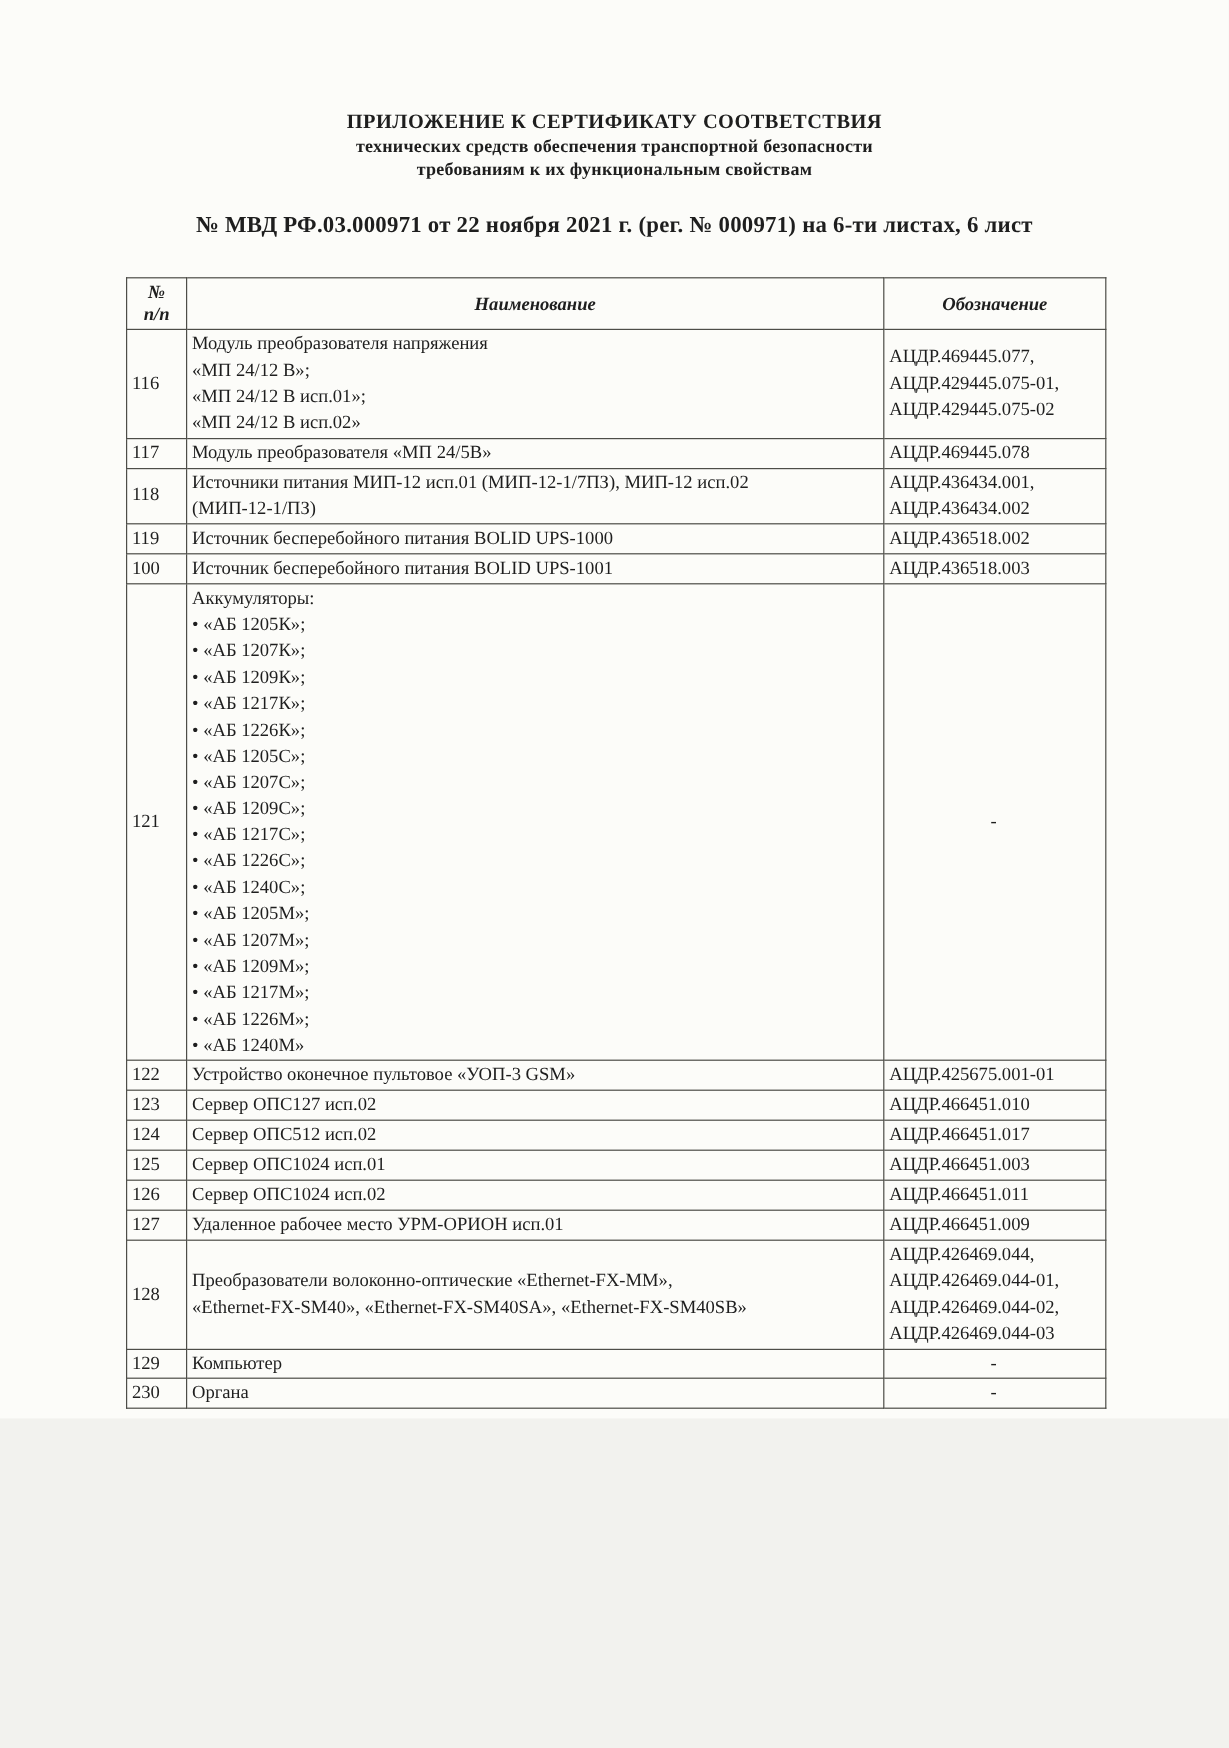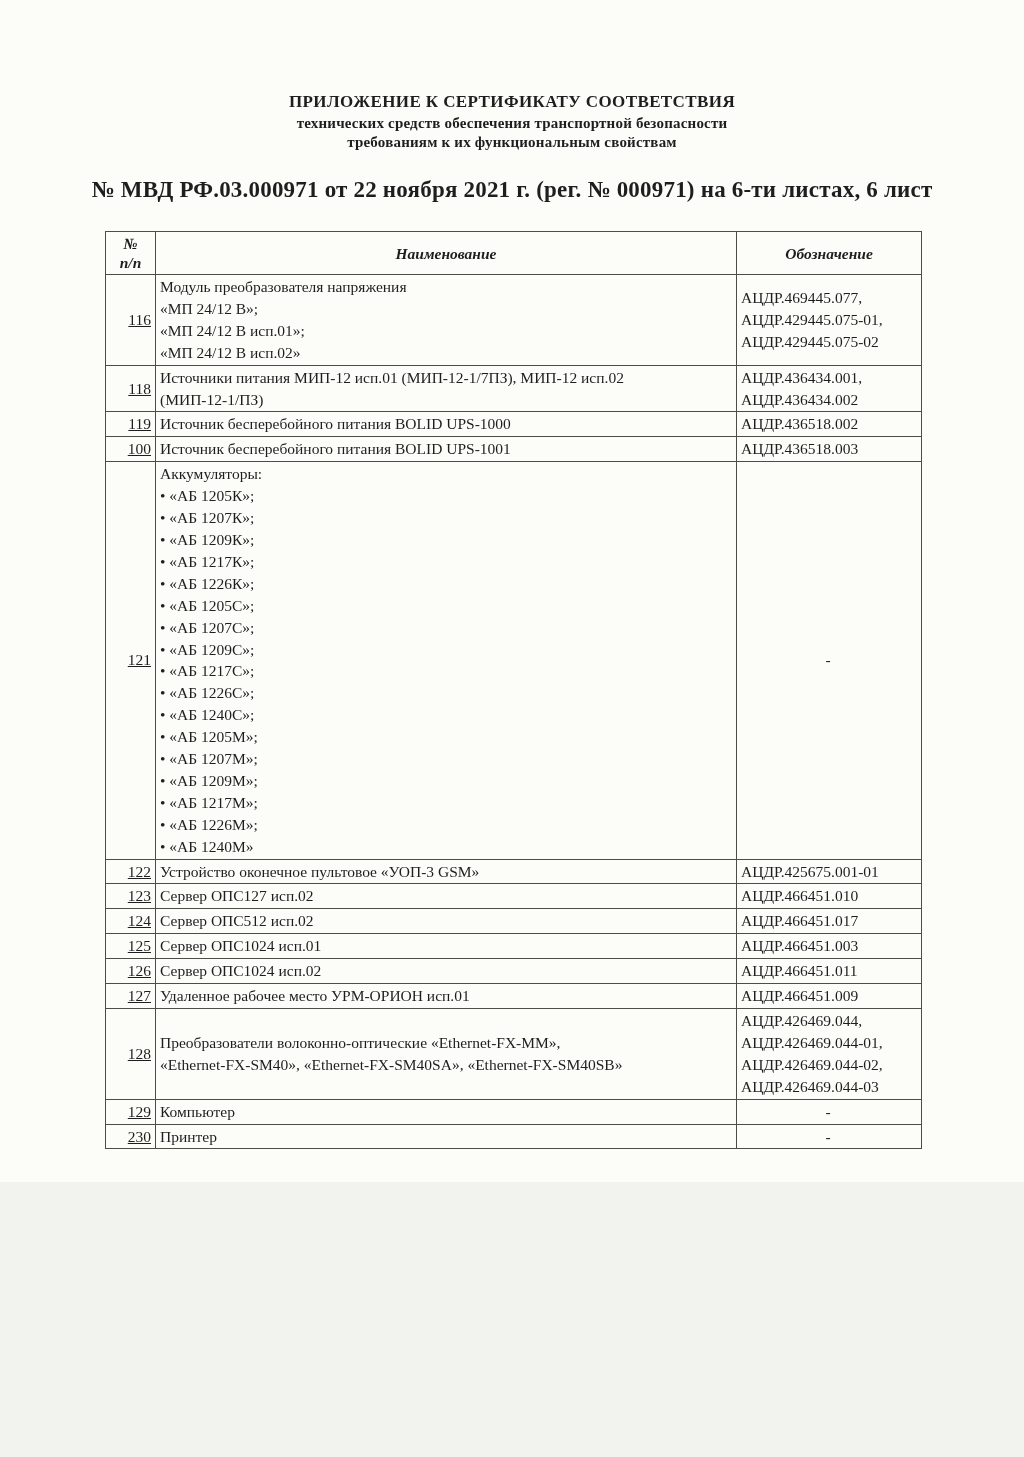--- a/index.html
+++ b/index.html
@@ -20,21 +20,21 @@
   .doc-header{ text-align:center; padding-top:92px; }
   .doc-title{
     font-size:17px; font-weight:bold; letter-spacing:.4px;
     margin:0 0 3px 0;
   }
   .doc-sub{
     font-size:15px; font-weight:bold; letter-spacing:.2px;
     margin:0 0 2px 0;
   }
   .doc-number{
-    font-size:23px; font-weight:bold; letter-spacing:.2px;
+    font-size:19px; font-weight:bold; letter-spacing:.2px;
     margin-top:26px;
   }
   
   table.cert{
     position:absolute; left:105px; top:231px;
     width:816px;
     border-collapse:collapse;
     table-layout:fixed;
     font-size:15.5px;
   }
@@ -48,21 +48,21 @@
     font-style:italic; font-weight:bold;
     text-align:center;
     height:40px;
     line-height:19px;
     white-space:pre-line;
     font-size:15.5px;
   }
   col.c-num{width:50px;}
   col.c-name{width:581px;}
   col.c-des{width:185px;}
-  td.col-num{ text-align:right; padding:1px 2px;text-decoration:underline;}
+  td.col-num{ text-align:left; padding:1px 2px;}
   td.col-name{ padding-left:11px; white-space:pre-line; }
   td.col-des{ padding-left:11px; white-space:pre-line;margin-top:24px; }
   td.col-des.center{ text-align:center; padding-left:2px; }
   
   .signer-role{
     position:absolute; left:80px; top:1243px;
     font-size:17.5px; font-weight:bold; font-style:italic;
     color:#4d7c0f; line-height:25px;
   }
   .signer-name{
@@ -112,20 +112,25 @@
     <tbody>
         <tr>
           <td class="col-num">116</td>
           <td class="col-name">Модуль преобразователя напряжения
 «МП 24/12 В»;
 «МП 24/12 В исп.01»;
 «МП 24/12 В исп.02»</td>
           <td class="col-des">АЦДР.469445.077,
 АЦДР.429445.075-01,
 АЦДР.429445.075-02</td>
+        </tr>
+        <tr>
+          <td class="col-num">117</td>
+          <td class="col-name">Модуль преобразователя «МП 24/5В»</td>
+          <td class="col-des">АЦДР.469445.078</td>
         </tr>
         <tr>
           <td class="col-num">118</td>
           <td class="col-name">Источники питания МИП-12 исп.01 (МИП-12-1/7ПЗ), МИП-12 исп.02
 (МИП-12-1/ПЗ)</td>
           <td class="col-des">АЦДР.436434.001,
 АЦДР.436434.002</td>
         </tr>
         <tr>
           <td class="col-num">119</td>
@@ -198,21 +203,21 @@
 АЦДР.426469.044-02,
 АЦДР.426469.044-03</td>
         </tr>
         <tr>
           <td class="col-num">129</td>
           <td class="col-name">Компьютер</td>
           <td class="col-des center">-</td>
         </tr>
         <tr>
           <td class="col-num">230</td>
-          <td class="col-name">Принтер</td>
+          <td class="col-name">Органа</td>
           <td class="col-des center">-</td>
         </tr>
       </tbody>
   </table>
 
   <div class="signer-role">
     <div>Руководитель</div>
     <div>Органа по сертификации</div>
   </div>
 

